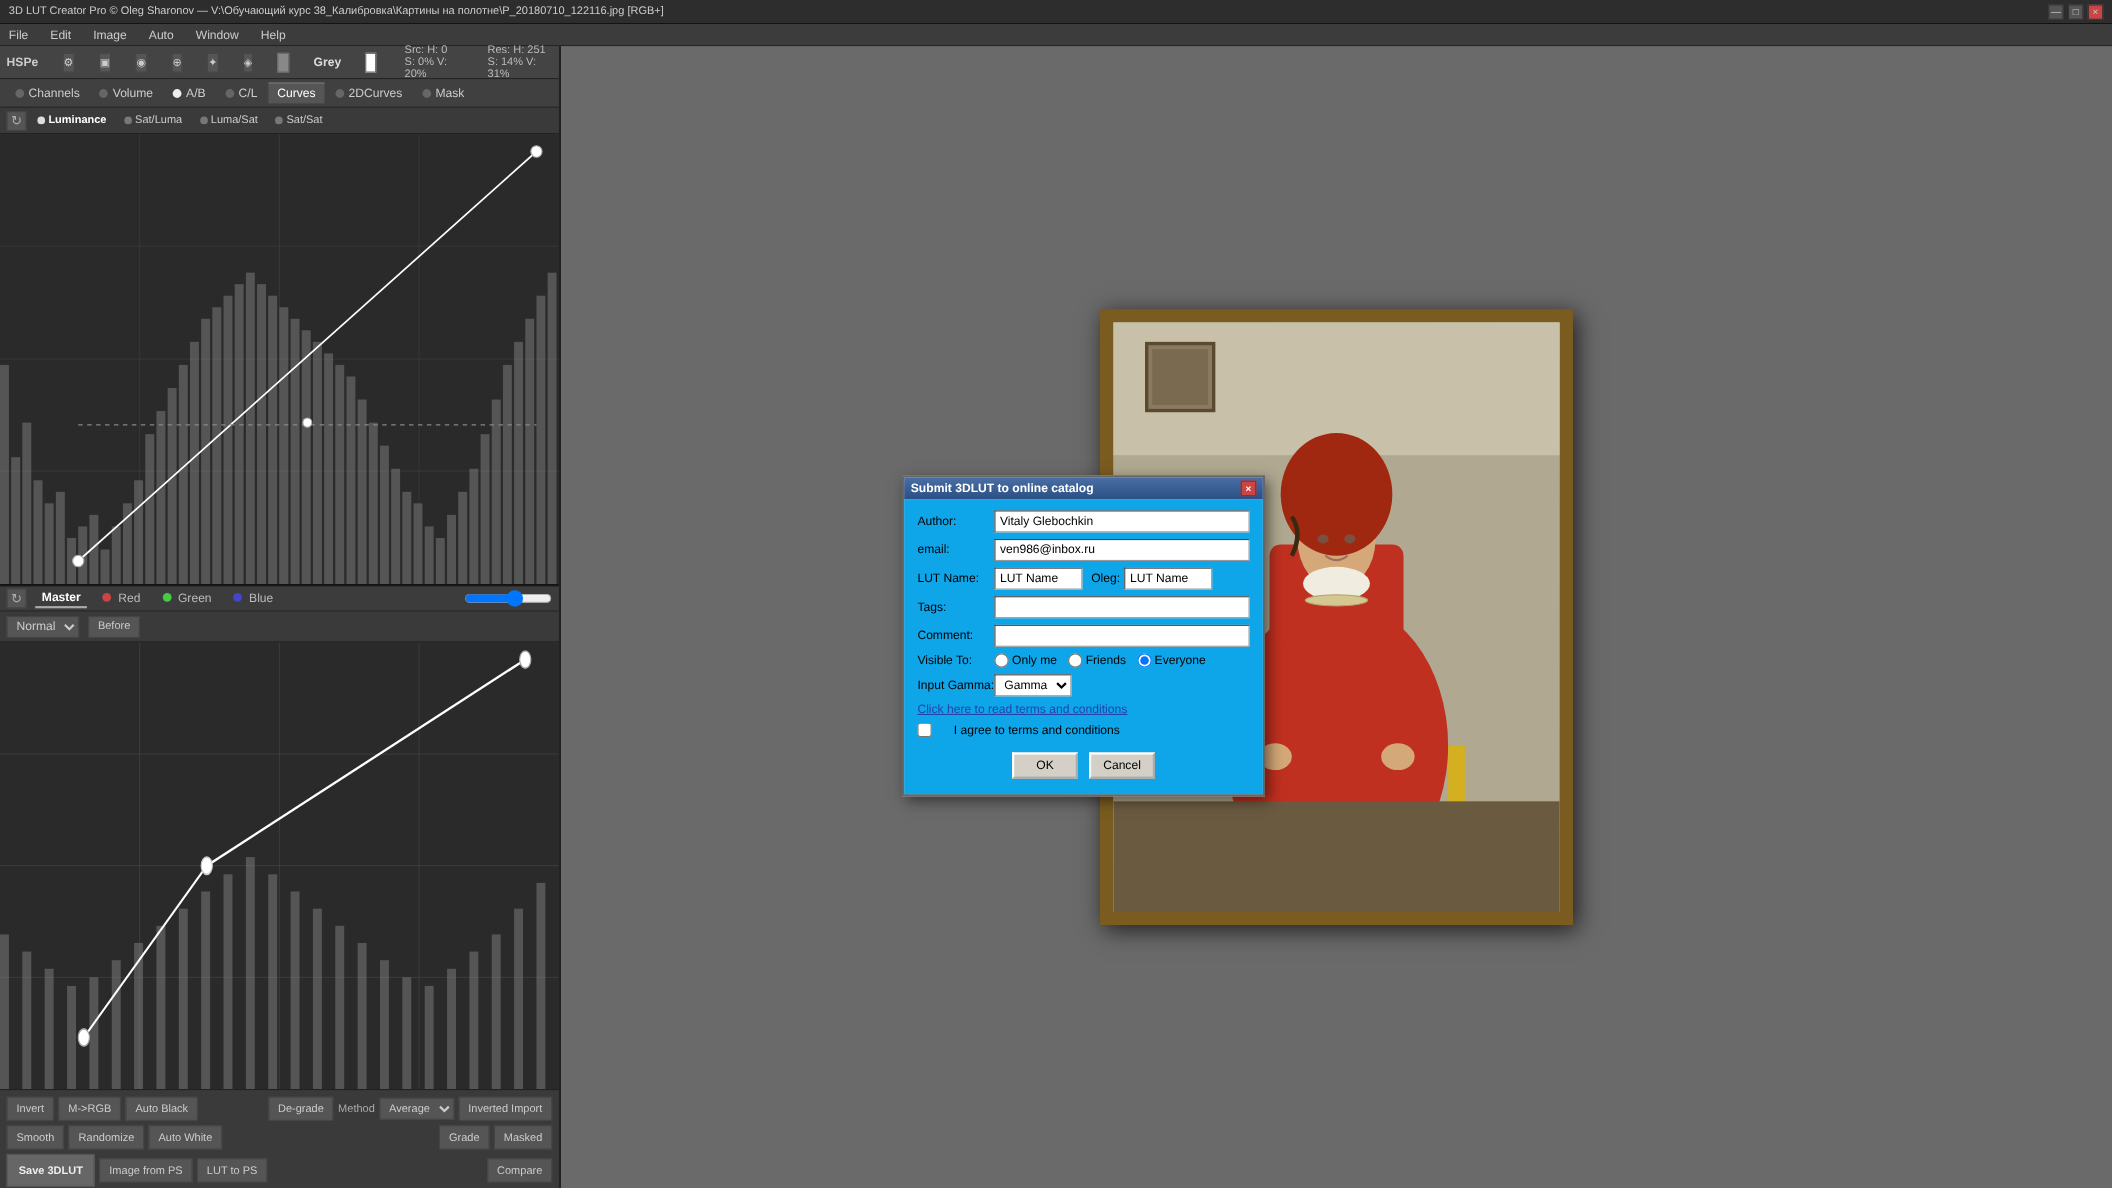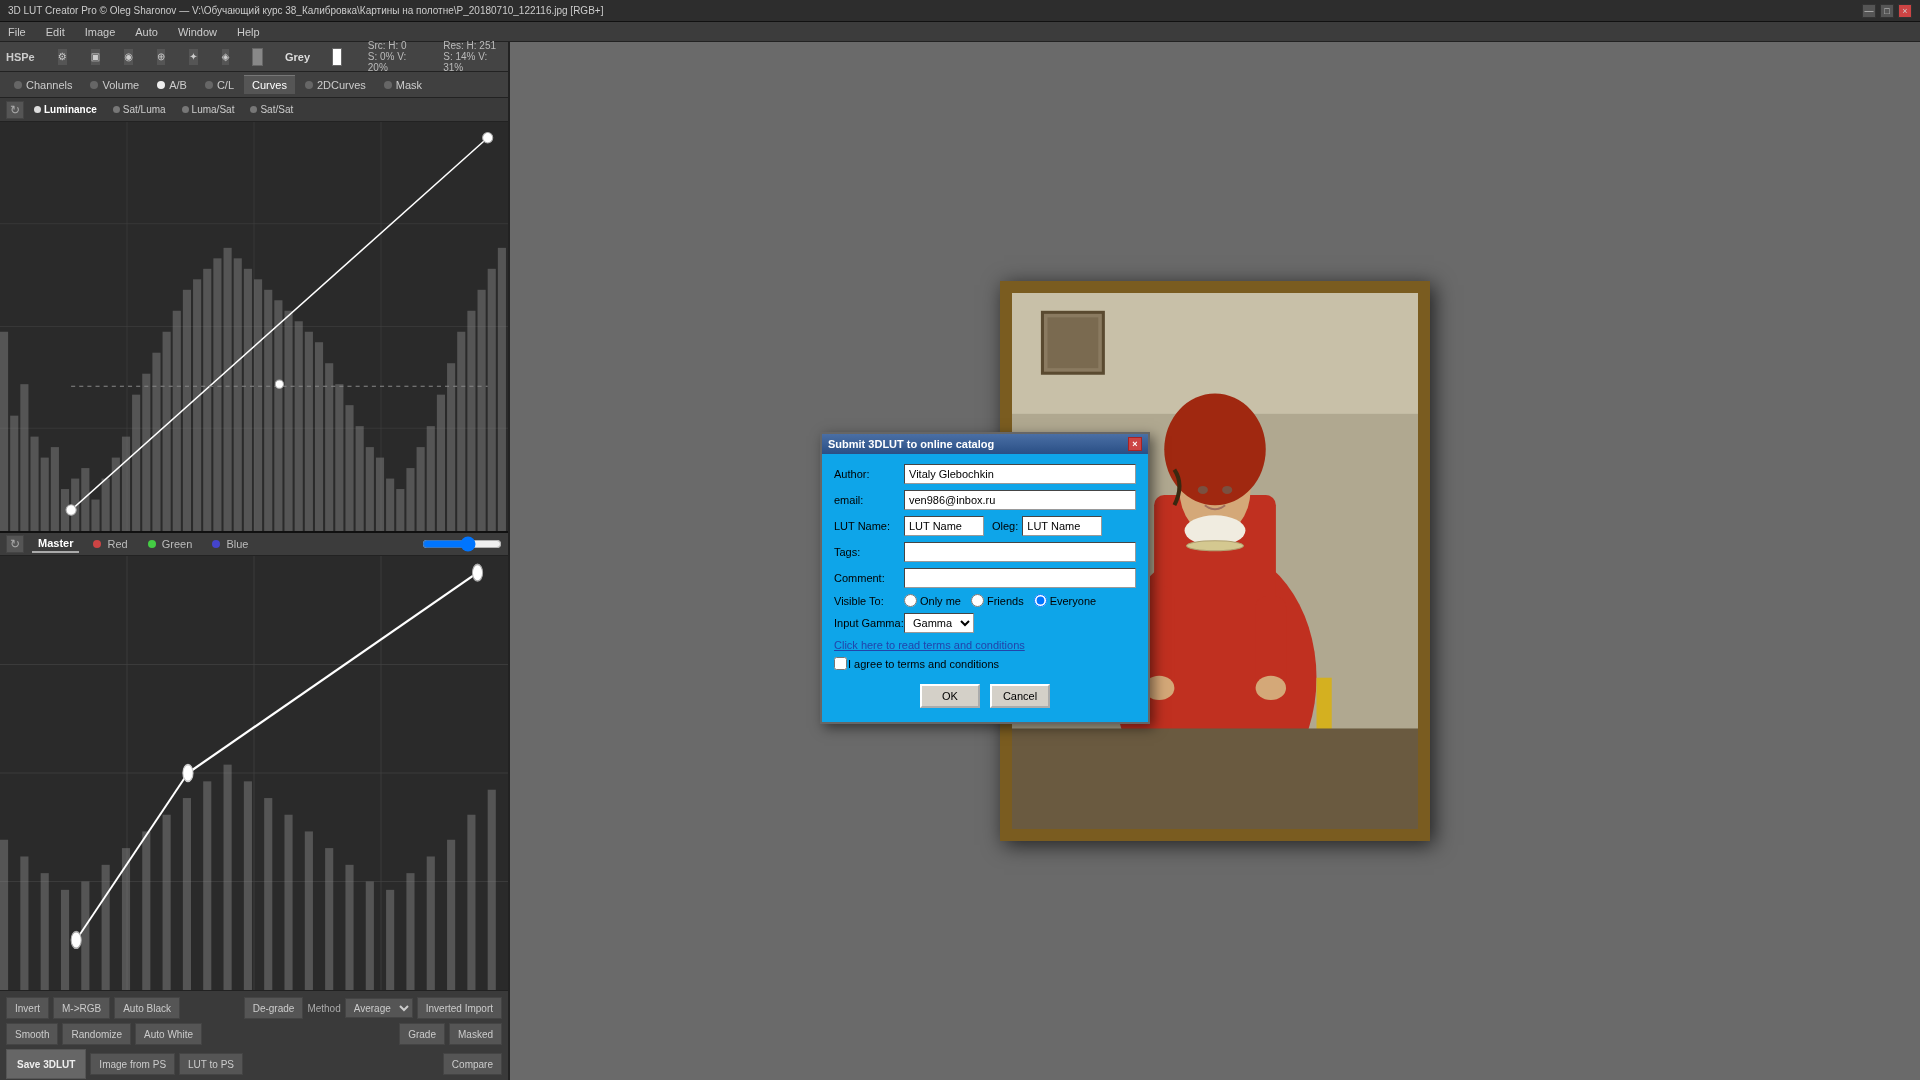--- a/index.html
+++ b/index.html
@@ -478,21 +478,21 @@
       color: #2244aa;
       text-decoration: underline;
       cursor: pointer;
       font-size: 11px;
       margin-bottom: 6px;
       display: block;
     }
     #agree-row {
       display: flex;
       align-items: center;
-      gap: 1px;
+      gap: 20px;
       margin-bottom: 10px;
     }
     #dialog-buttons {
       display: flex;
       justify-content: center;
       gap: 10px;
       padding: 4px 0;
     }
     .dialog-ok-btn {
       width: 60px;
@@ -724,20 +724,26 @@
         <span class="channel-dot green"></span>
         <span>Green</span>
       </div>
       <div class="channel-tab">
         <span class="channel-dot blue"></span>
         <span>Blue</span>
       </div>
       <input type="range" class="channel-slider" value="60" min="0" max="100" style="margin-left: auto;">
     </div>
 
+    <div id="mode-row">
+      <select class="mode-select">
+        <option>Normal</option>
+      </select>
+      <button class="before-btn">Before</button>
+    </div>
 
     <div id="curve-bottom">
       <svg class="curve-svg" viewBox="0 0 500 260" preserveAspectRatio="none">
         <rect width="500" height="260" fill="#2a2a2a"></rect>
 
         <line x1="0" y1="65" x2="500" y2="65" class="grid-line"></line>
         <line x1="0" y1="130" x2="500" y2="130" class="grid-line"></line>
         <line x1="0" y1="195" x2="500" y2="195" class="grid-line"></line>
         <line x1="125" y1="0" x2="125" y2="260" class="grid-line"></line>
         <line x1="250" y1="0" x2="250" y2="260" class="grid-line"></line>

